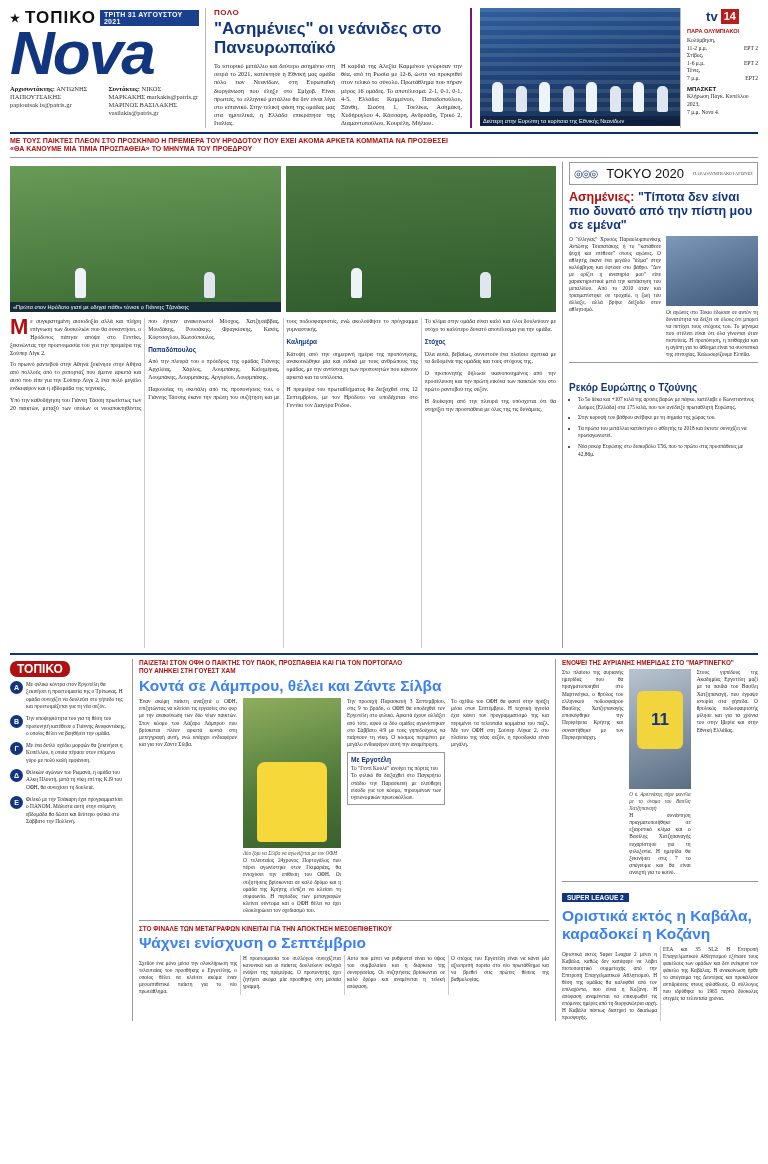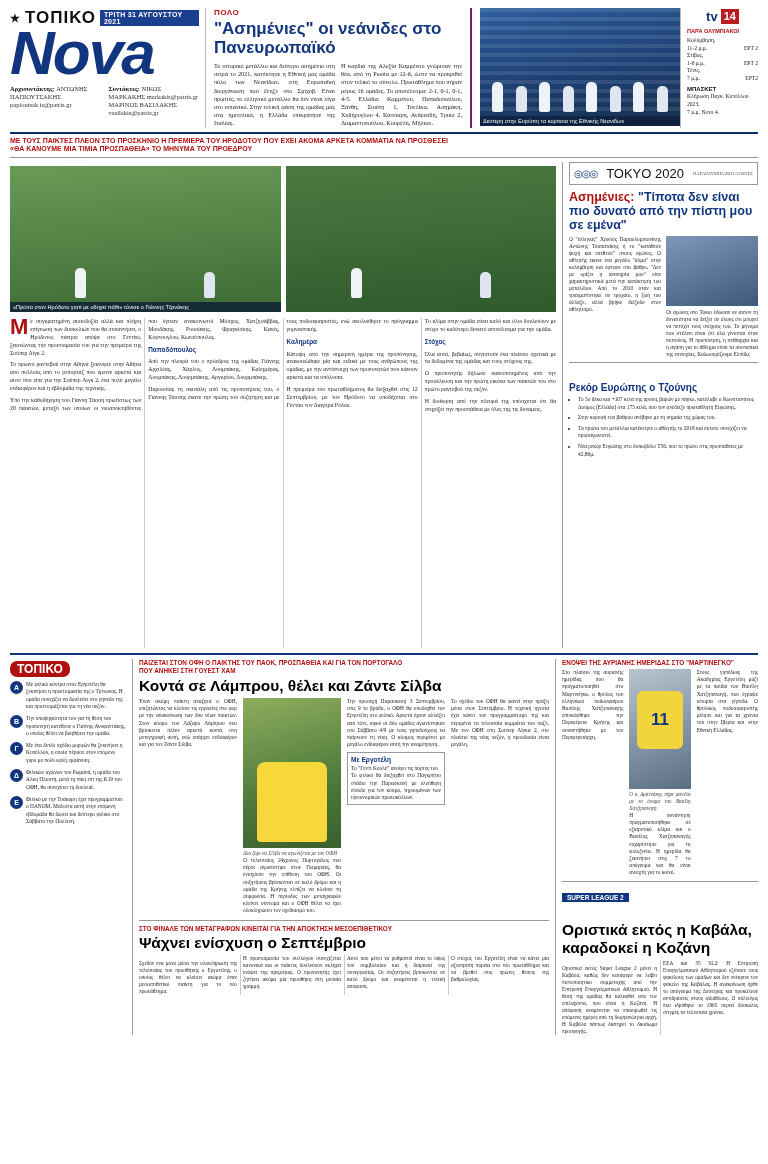--- a/index.html
+++ b/index.html
@@ -274,21 +274,21 @@
     width:13px; height:13px; flex:0 0 13px; border-radius:50%;
     background:#12357f; color:#fff; font-family:"Liberation Sans",sans-serif;
     font-size:7px; font-weight:bold; display:flex; align-items:center; justify-content:center;
   }
   .b-kicker {
     font-family:"Liberation Sans",sans-serif; font-size:6.4px; font-weight:bold;
     color:#b01010; line-height:1.25; margin-bottom:2px;
   }
   .b-head {
     font-family:"Liberation Sans",sans-serif; font-weight:bold;
-    font-size:15.5px; line-height:1.1; color:#000000; margin-bottom:4px;
+    font-size:15.5px; line-height:1.1; color:#3b82f6; margin-bottom:4px;
   }
   .b-cols { display:flex; gap:6px; font-size:5.4px; line-height:1.33; text-align:justify; color:#222;}
   .b-cols > div { flex:1; }
   .ph.action { height: 150px; background: linear-gradient(165deg,#8fae5e,#4d7a3a 60%,#3a5f2c); }
   .ph.handshake { height: 120px; background: linear-gradient(160deg,#b9c4cf,#5a6e84); }
   .cap-small { font-size:5.2px; color:#444; font-style:italic; margin-top:2px;}
   .boxy { border:1px solid #999; padding:3px; margin-top:4px; }
   .boxy .t {
     font-family:"Liberation Sans",sans-serif; font-weight:bold; font-size:6.6px; color:#12357f;
   }
@@ -568,20 +568,20 @@
             <div class="jersey"></div>
           </div>
           <div class="cap-small">Ο κ. Αρσενάκης πήρε φανέλα με το όνομα του Βασίλη Χατζηπαναγή</div>
           <div>Η συνάντηση πραγματοποιήθηκε σε εξαιρετικό κλίμα και ο Βασίλης Χατζηπαναγής ευχαρίστησε για τη φιλοξενία. Η ημερίδα θα ξεκινήσει στις 7 το απόγευμα και θα είναι ανοιχτή για το κοινό.</div>
         </div>
         <div>Στους γηπέδους της Ακαδημίας Εργοτέλη μαζί με τα παιδιά του Βασίλη Χατζηπαναγή, που έγραψε ιστορία στα γήπεδα. Ο θρυλικός ποδοσφαιριστής μίλησε και για τα χρόνια του στην Ιβερία και στην Εθνική Ελλάδας.</div>
       </div>
 
       <div class="hr-thin"></div>
       <span class="sl2-bar">SUPER LEAGUE 2</span>
-      <div class="b-head" style="margin-top:17px;">Οριστικά εκτός η Καβάλα, καραδοκεί η Κοζάνη</div>
+      <div class="b-head" style="margin-top:3px;">Οριστικά εκτός η Καβάλα, καραδοκεί η Κοζάνη</div>
       <div class="two-cols">
         <p>Οριστικά εκτός Super League 2 μένει η Καβάλα, καθώς δεν κατάφερε να λάβει πιστοποιητικό συμμετοχής από την Επιτροπή Επαγγελματικού Αθλητισμού. Η θέση της ομάδας θα καλυφθεί από τον επιλαχόντα, που είναι η Κοζάνη. Η απόφαση αναμένεται να επικυρωθεί τις επόμενες ημέρες από τη διοργανώτρια αρχή. Η Καβάλα πάντως διατηρεί το δικαίωμα προσφυγής.</p>
         <p>ΕΕΑ και 35 SL2: Η Επιτροπή Επαγγελματικού Αθλητισμού εξέτασε τους φακέλους των ομάδων και δεν ενέκρινε τον φάκελο της Καβάλας. Η ανακοίνωση ήρθε το απόγευμα της Δευτέρας και προκάλεσε αντιδράσεις στους φιλάθλους. Ο σύλλογος που ιδρύθηκε το 1965 περνά δύσκολες στιγμές τα τελευταία χρόνια.</p>
       </div>
     </div>
   </div>
 </div>
 
 </body></html>

